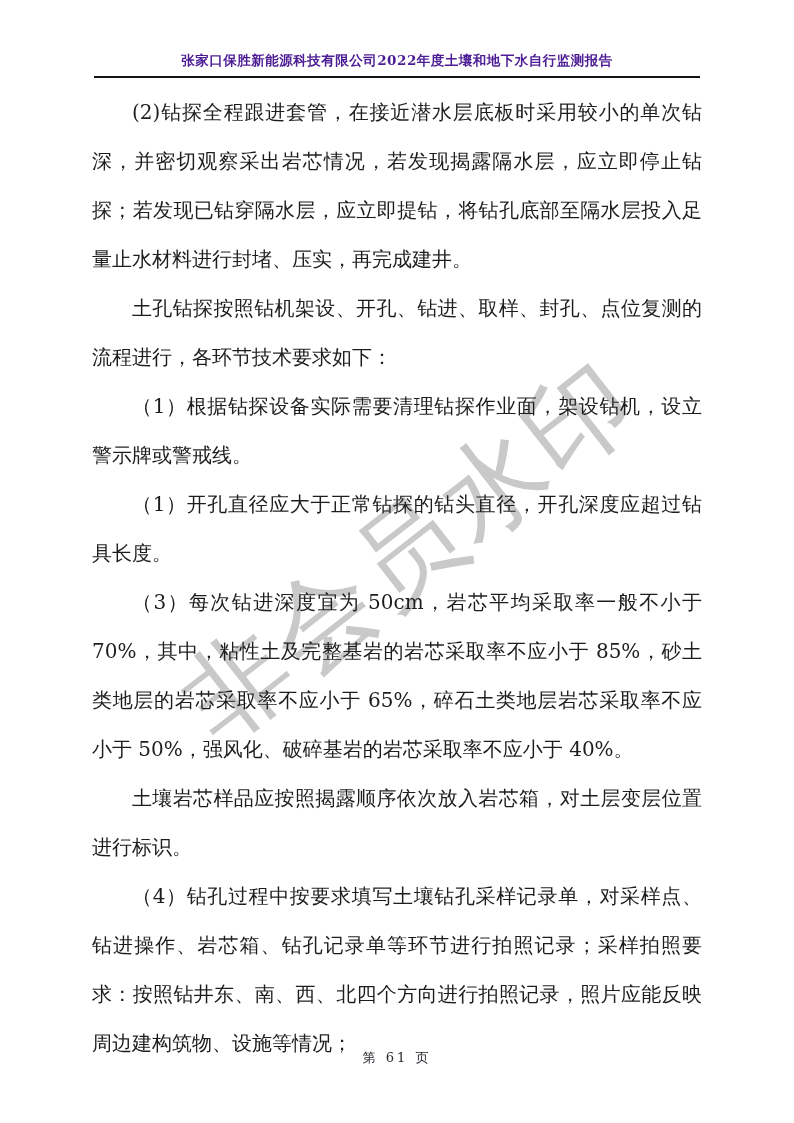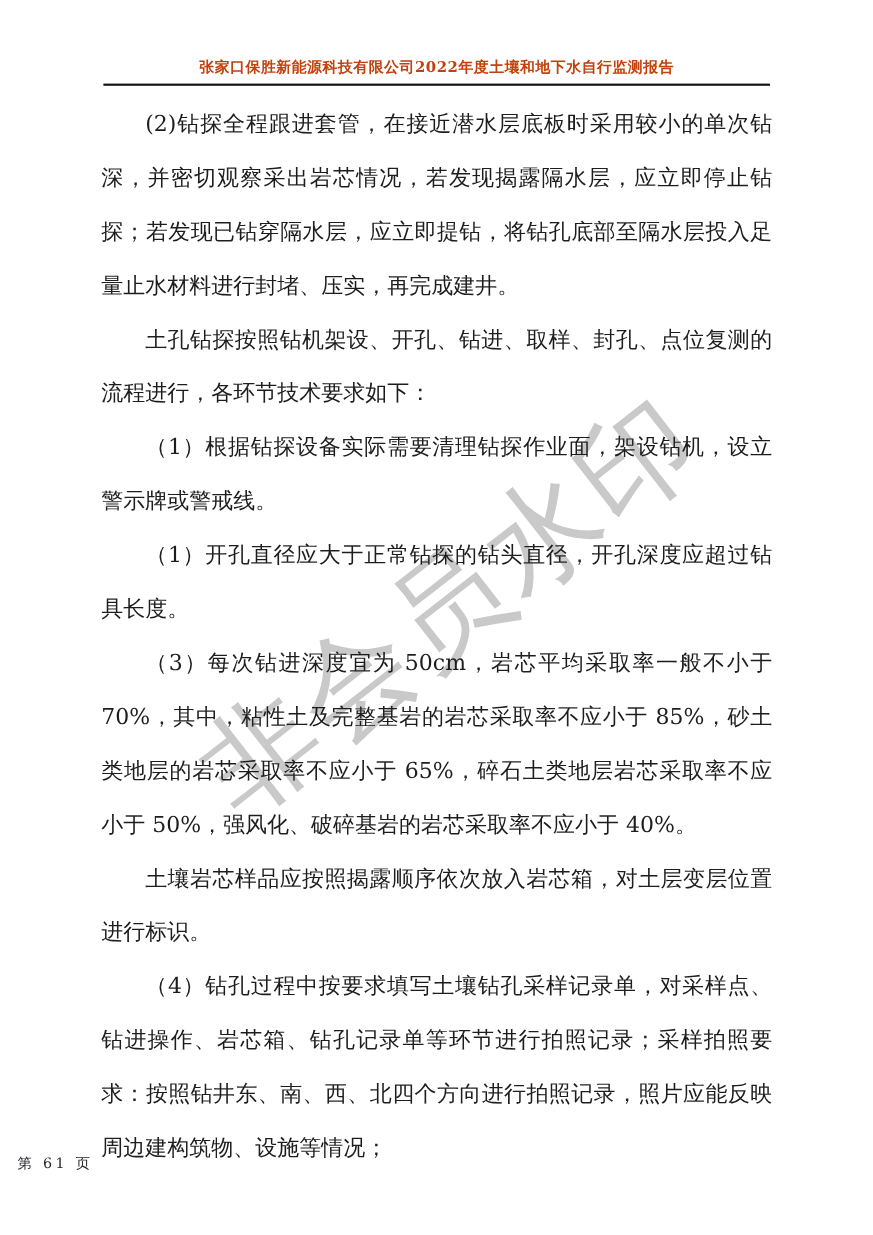--- a/index.html
+++ b/index.html
@@ -40,38 +40,38 @@
     margin: 0 94px;
     padding-top: 52px;
     padding-bottom: 6px;
     border-bottom: 2px solid #141414;
     text-align: center;
   }
   .page-header .header-title {
     font-size: 13.5px;
     font-weight: bold;
     letter-spacing: 0.5px;
-    color: #c2410c;
+    color: #4c1d95;
   }
   .body-text {
     margin: 10px 92px 0 92px;
   }
   .body-text p.para {
     font-size: 20px;
     line-height: 49px;
     text-align: justify;
     text-indent: 2em;
     color: #1d1d1d;
   }
   .page-footer {
     position: absolute;
-    left: 16px;
+    left: 0;
     right: 0;
     bottom: 56px;
-    text-align: left;
+    text-align: center;
     z-index: 2;
   }
   .page-footer .page-number {
     font-size: 13px;
     letter-spacing: 3px;
     color: #26262e;
   }
 </style>
 </head>
 <body>

